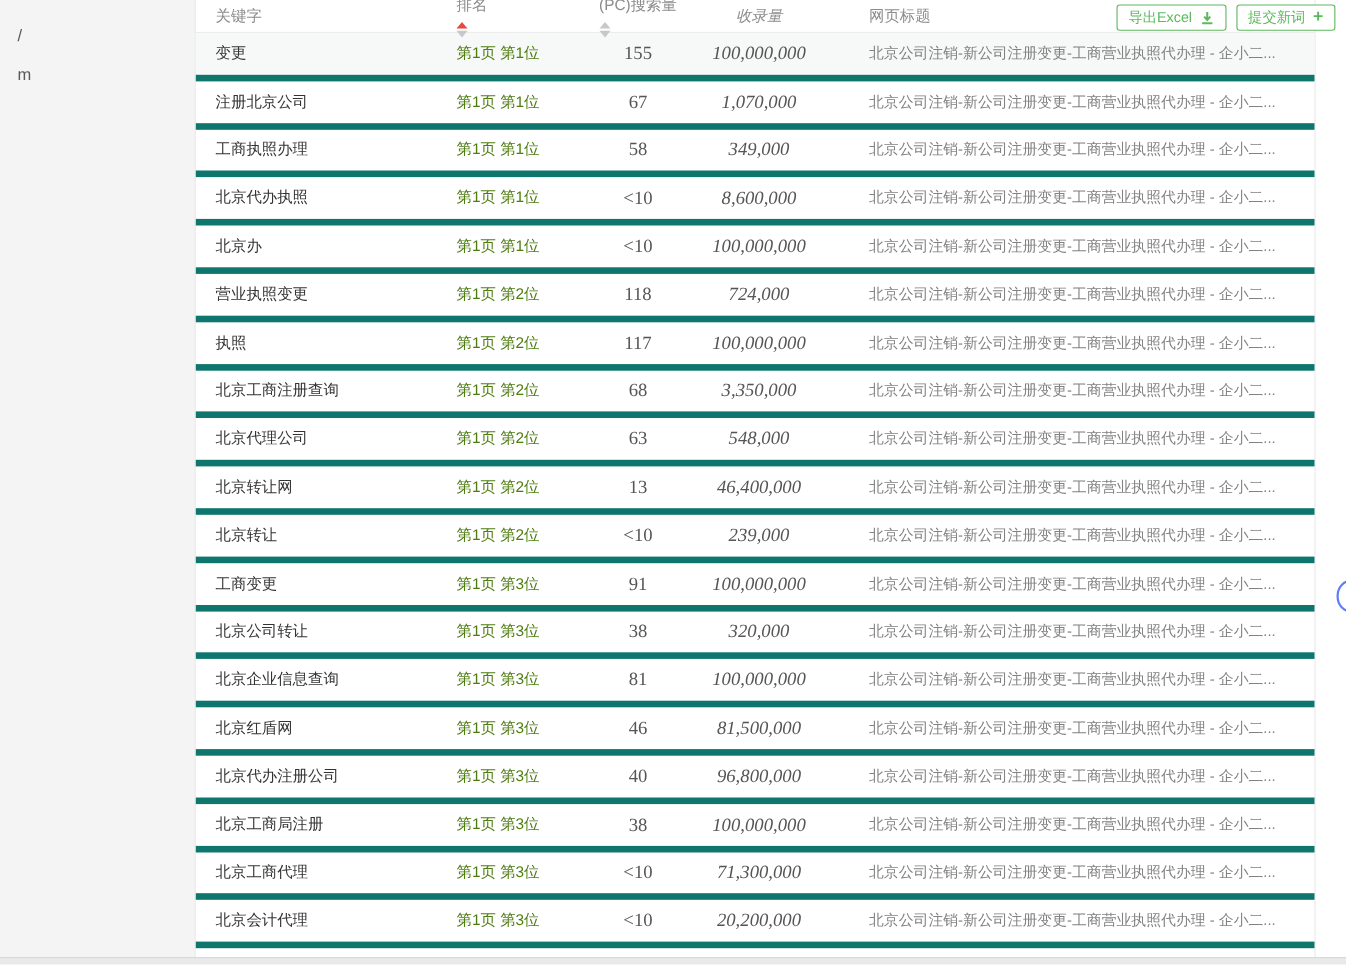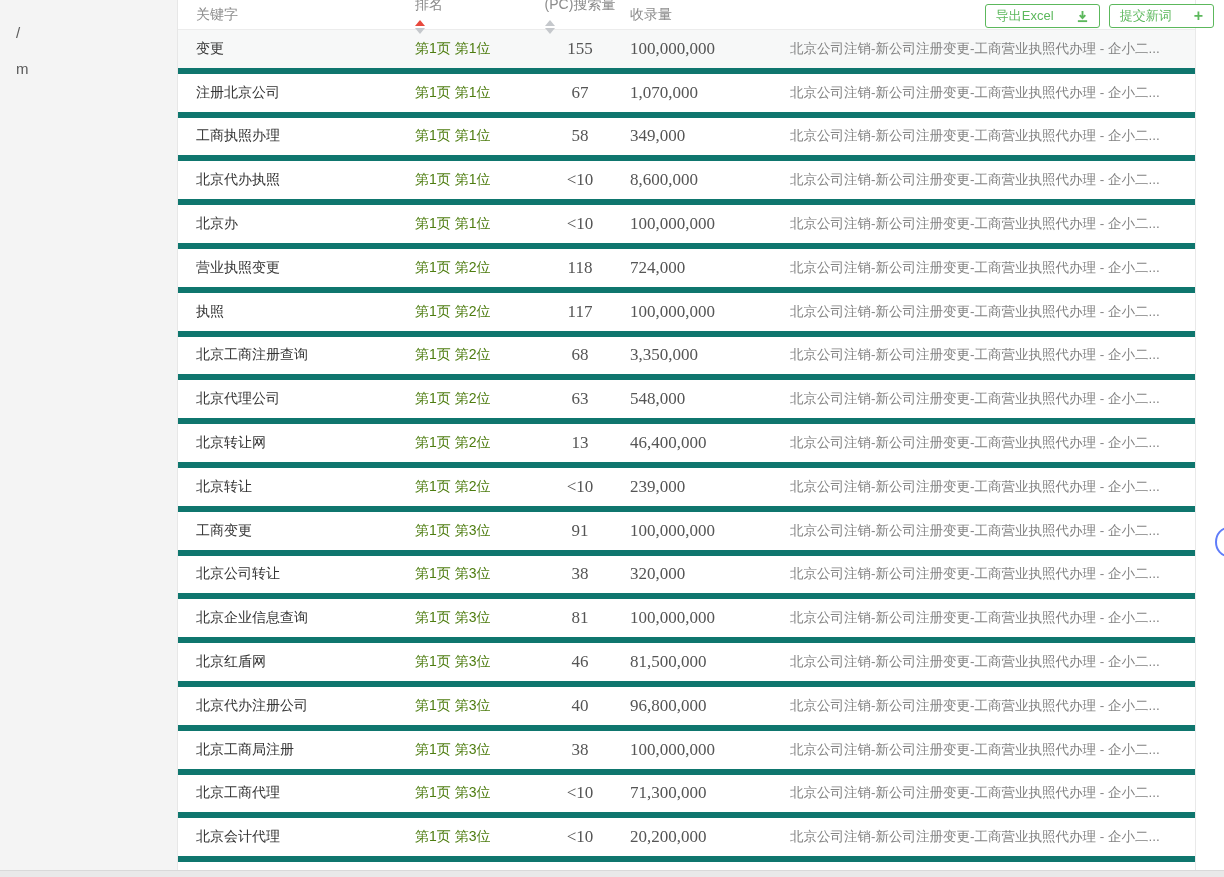--- a/index.html
+++ b/index.html
@@ -31,42 +31,42 @@
   .thead {
     position: relative; height: 30px; display: flex; align-items: center;
     border-bottom: 1px solid #ececec; font-size: 14px; color: #8c8c8c;
   }
   .row { display: flex; align-items: center; height: 43.8px; border-bottom: 6px solid #0f766e; font-size: 14px; }
   .row.hovered { background: #f7f8f8; }
 
   .cell-kw    { width: 237px; padding-left: 18px; }
   .cell-rank  { width: 115px; }
   .cell-pc    { width: 100px; text-align: center; }
-  .cell-idx   { width: 120px; text-align: left; }
+  .cell-idx   { width: 120px; text-align: center; font-style: italic; }
   .cell-title { flex: 1; padding-left: 40px; padding-right: 12px; overflow: hidden; white-space: nowrap; }
 
   .thead .cell-kw { color: #8c8c8c; }
   .thead .col-with-sort { display: inline-flex; gap: 6px; cursor: pointer; flex-direction: column; }
   .thead .cell-idx { color: #8c8c8c; }
 
   .row .cell-kw { color: #333; }
   .rank-link { color: #4d7c0f; cursor: pointer; text-decoration: none; }
   .num { font-family: "Liberation Serif", "DejaVu Serif", serif; color: #555; font-size: 17px; }
   .row .cell-title { color: #828282; font-size: 13.5px; }
 
   
   .sorter { display: inline-flex; flex-direction: column; gap: 2px; }
   .caret-up    { width: 0; height: 0; border-left: 5px solid transparent; border-right: 5px solid transparent; border-bottom: 6px solid #c5c8cc; }
   .caret-down  { width: 0; height: 0; border-left: 5px solid transparent; border-right: 5px solid transparent; border-top: 6px solid #c5c8cc; }
   .caret-up.active { border-bottom-color: #e8493d; }
 
   
   .toolbar { position: absolute; top: 4px; right: 10px; display: flex; gap: 9px; }
   .btn {
-    display: inline-flex; align-items: center; gap: 22px; height: 24px;
+    display: inline-flex; align-items: center; gap: 7px; height: 24px;
     padding: 0 10px; background: #fff; border: 1px solid #5cb85c; border-radius: 3px;
     color: #5cb85c; font-size: 13px; cursor: pointer; font-family: inherit;
   }
   .btn svg { display: block; }
   .plus-glyph { font-size: 16px; line-height: 1; font-weight: bold; }
 
   
   .partial-row { height: 8px; }
   .bottom-strip {
     position: absolute; left: 0; bottom: 0; width: 1224px; height: 7px;
@@ -105,20 +105,21 @@
     <div class="cell-pc">
       <span class="col-with-sort">
         <span>(PC)搜索量</span>
         <span class="sorter">
           <span class="caret-up"></span>
             <span class="caret-down"></span>
         </span>
       </span>
     </div>
     <div class="cell-idx">收录量</div>
+    <div class="cell-title">网页标题</div>
   </div>
 
   <div id="tbody">
   <div class="row hovered">
     <div class="cell-kw">变更</div>
     <div class="cell-rank"><a class="rank-link">第1页 第1位</a></div>
     <div class="cell-pc num">155</div>
     <div class="cell-idx num">100,000,000</div>
     <div class="cell-title">北京公司注销-新公司注册变更-工商营业执照代办理 - 企小二...</div>
   </div>

